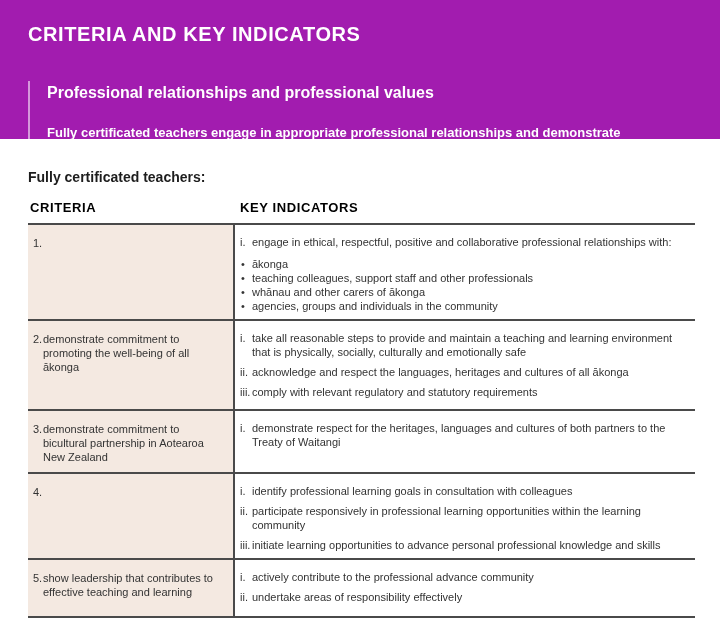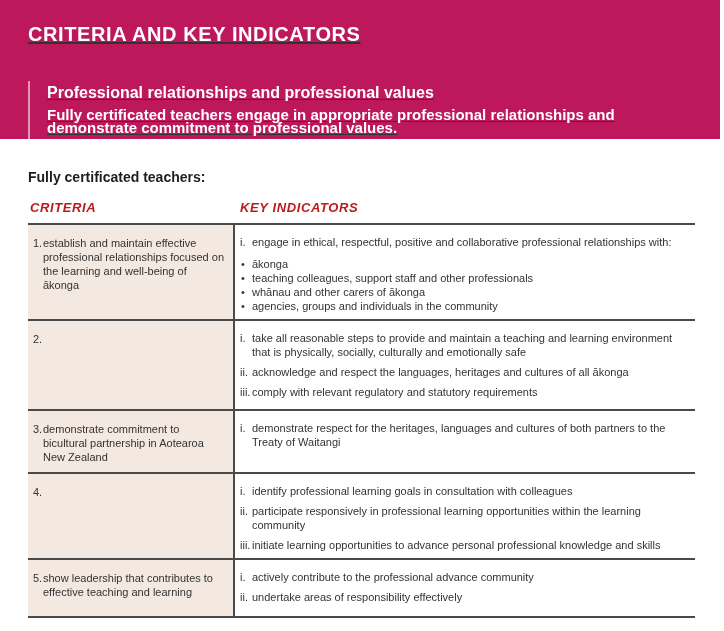--- a/index.html
+++ b/index.html
@@ -8,23 +8,22 @@
     width: 724px; height: 631px;
     background: #ffffff;
     font-family: "Liberation Sans", sans-serif;
     color: #333333;
     overflow: hidden;
   }
 
   
   .hero {
     width: 720px; height: 139px;
-    background: #be185d;
+    background: #a21caf;
     padding: 23px 32px 0 28px;
-    text-decoration: underline;
   }
   .hero h1 {
     margin: 0;
     color: #ffffff;
     font-size: 20px;
     line-height: 22px;
     font-weight: 700;
     letter-spacing: 0.6px;
   }
   .hero-sub {
@@ -33,45 +32,44 @@
     padding: 2px 0 6px 17px;
   }
   .hero-sub h2 {
     margin: 0;
     color: #ffffff;
     font-size: 16px;
     line-height: 19px;
     font-weight: 700;
   }
   .hero-sub p {
-    margin: 6px 0 0;
+    margin: 24px 0 0;
     color: #ffffff;
-    font-size: 15px;
+    font-size: 13px;
     line-height: 13px;
     font-weight: 700;
   }
 
   
   main { padding: 0 29px 4px 28px; }
   .intro {
     margin: 29px 0 0;
     font-size: 14px;
     line-height: 18px;
     font-weight: 700;
     color: #1d1d1d;
   }
 
   .thead { display: flex; margin: 14px 0 0; }
   .th {
-    color: #b91c1c;
+    color: #000000;
     font-size: 13px;
     line-height: 15px;
     font-weight: 700;
     letter-spacing: 0.6px;
-    font-style: italic;
   }
   .th-crit { width: 207px; padding-left: 2px; }
   .th-ind  { flex: 1; padding-left: 5px; }
 
   .tbody {
     margin-top: 8px;
     border-top: 2px solid #4a4a4a;
   }
   .row { display: flex; border-bottom: 2px solid #4a4a4a; }
   .row:nth-child(1) { min-height: 94px; }
@@ -124,21 +122,20 @@
   <div class="thead">
     <div class="th th-crit">CRITERIA</div>
     <div class="th th-ind">KEY INDICATORS</div>
   </div>
 
   <div class="tbody">
 
     <div class="row">
       <div class="crit">
         <span class="num">1.</span>
-        <span class="ct">establish and maintain effective professional relationships focused on the learning and well-being of ākonga</span>
       </div>
       <div class="ind">
         <div class="ind-item">
           <span class="rn">i.</span>
           <span class="it">engage in ethical, respectful, positive and collaborative professional relationships with:</span>
         </div>
         <ul class="bullets">
           <li>
             <span class="b">•</span>
             <span class="bt">ākonga</span>
@@ -155,20 +152,21 @@
             <span class="b">•</span>
             <span class="bt">agencies, groups and individuals in the community</span>
           </li>
         </ul>
       </div>
     </div>
 
     <div class="row">
       <div class="crit">
         <span class="num">2.</span>
+        <span class="ct">demonstrate commitment to promoting the well-being of all ākonga</span>
       </div>
       <div class="ind">
         <div class="ind-item">
           <span class="rn">i.</span>
           <span class="it">take all reasonable steps to provide and maintain a teaching and learning environment that is physically, socially, culturally and emotionally safe</span>
         </div>
         <div class="ind-item">
           <span class="rn">ii.</span>
           <span class="it">acknowledge and respect the languages, heritages and cultures of all ākonga</span>
         </div>

